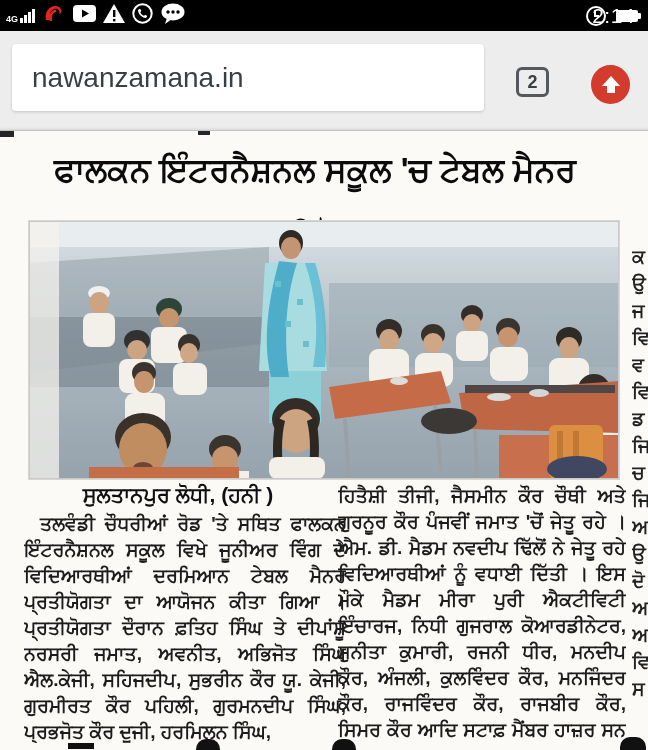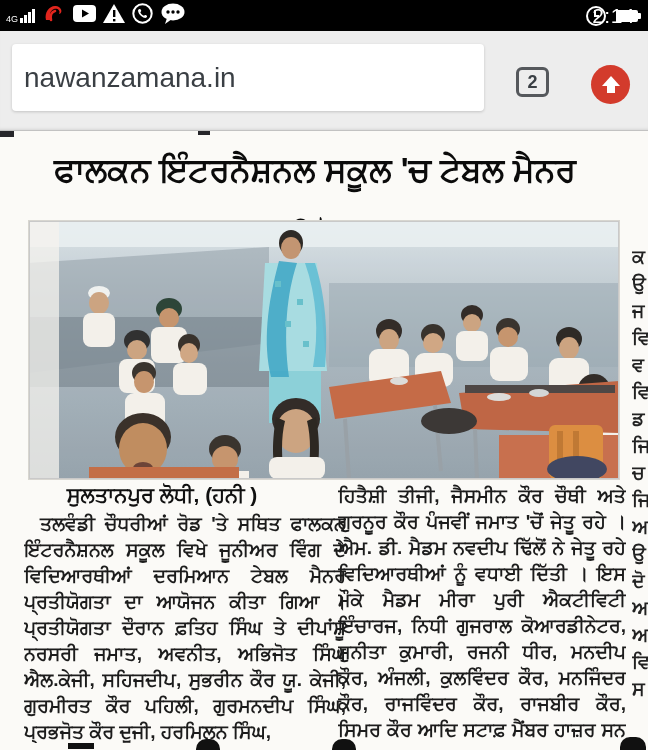--- a/index.html
+++ b/index.html
@@ -10,38 +10,38 @@
   }
   
   .statusbar{
     position:absolute;left:0;top:0;width:648px;height:31px;background:#000;
     display:flex;align-items:center;color:#fff;
   }
   .sb-left{display:flex;align-items:center;gap:7px;padding-left:6px;flex:1;}
   .sb-time{position:absolute;left:0;right:13px;text-align:right;font-size:21px;color:#fff;letter-spacing:.5px;}
   .sb-right{display:flex;align-items:center;gap:10px;padding-right:10px;margin-left:auto;z-index:2;}
   .sig{display:flex;align-items:flex-end;gap:1px;}
-  .sig b{font-size:9px;font-weight:normal;line-height:8px;display:block;}
+  .sig b{font-size:9px;font-weight:bold;line-height:8px;display:block;}
   .sig .bars{display:flex;align-items:flex-end;gap:1px;margin-left:1px;}
   .sig .bars i{display:block;width:3px;background:#fff;}
   .alarm{width:16px;height:16px;border:2px solid #fff;border-radius:50%;position:relative;}
   .alarm:before,.alarm:after{content:"";position:absolute;background:#fff;}
   .alarm:before{width:2px;height:6px;left:6px;top:2px;}
   .alarm:after{width:5px;height:2px;left:6px;top:7px;}
   .battery{width:22px;height:12px;background:#fff;border-radius:2px;position:relative;}
   .battery:after{content:"";position:absolute;right:-3px;top:3px;width:3px;height:6px;background:#fff;border-radius:0 1px 1px 0;}
   
   .toolbar{
     position:absolute;left:0;top:31px;width:648px;height:99px;background:#ededed;
     border-bottom:1px solid #c2c2c2;box-shadow:inset 0 -3px 3px -2px #d6d6d6;
   }
   .urlfield{
     position:absolute;left:12px;top:13px;width:472px;height:67px;background:#fff;
     border-radius:4px;box-shadow:0 1px 3px rgba(0,0,0,.18);
-    display:flex;align-items:center;padding-left:12px;box-sizing:border-box;
+    display:flex;align-items:center;padding-left:20px;box-sizing:border-box;
     overflow:hidden;white-space:nowrap;font-size:28px;
   }
   .url-domain{color:#3a3f44;}
   .url-path{color:#9aa0a6;}
   .tabbtn{
     position:absolute;left:516px;top:36px;width:33px;height:30px;box-sizing:border-box;
     border:3px solid #55585c;border-radius:6px;display:flex;align-items:center;justify-content:center;
     font-size:18px;font-weight:bold;color:#3a3f44;background:transparent;
   }
   .redbtn{
@@ -57,21 +57,21 @@
     position:absolute;left:0;top:131px;width:648px;height:619px;background:#fbfaf7;overflow:hidden;
     color:#101010;
   }
   .scanmark{position:absolute;background:#26262a;}
   .headline{
     position:absolute;left:2px;top:6px;width:626px;text-align:center;
     font-size:33px;line-height:66px;font-weight:bold;color:#0b0b0b;
   }
   .photo{position:absolute;left:29px;top:90px;width:590px;height:258px;box-shadow:0 0 0 1px #d8d6d0;}
   .byline{
-    position:absolute;left:0;top:352px;width:324px;text-align:center;
+    position:absolute;left:16px;top:352px;width:324px;text-align:center;
     font-size:21px;font-weight:bold;
   }
   .col{
     position:absolute;font-size:19px;font-weight:bold;line-height:26px;
     text-align:justify;color:#1c1c1c;overflow:hidden;
   }
   .colL{left:24px;top:380px;width:322px;height:232px;text-indent:16px;}
   .colR{left:338px;top:352px;width:288px;height:260px;}
   .edgestrip{
     position:absolute;right:0;top:112px;width:16px;height:480px;overflow:hidden;

